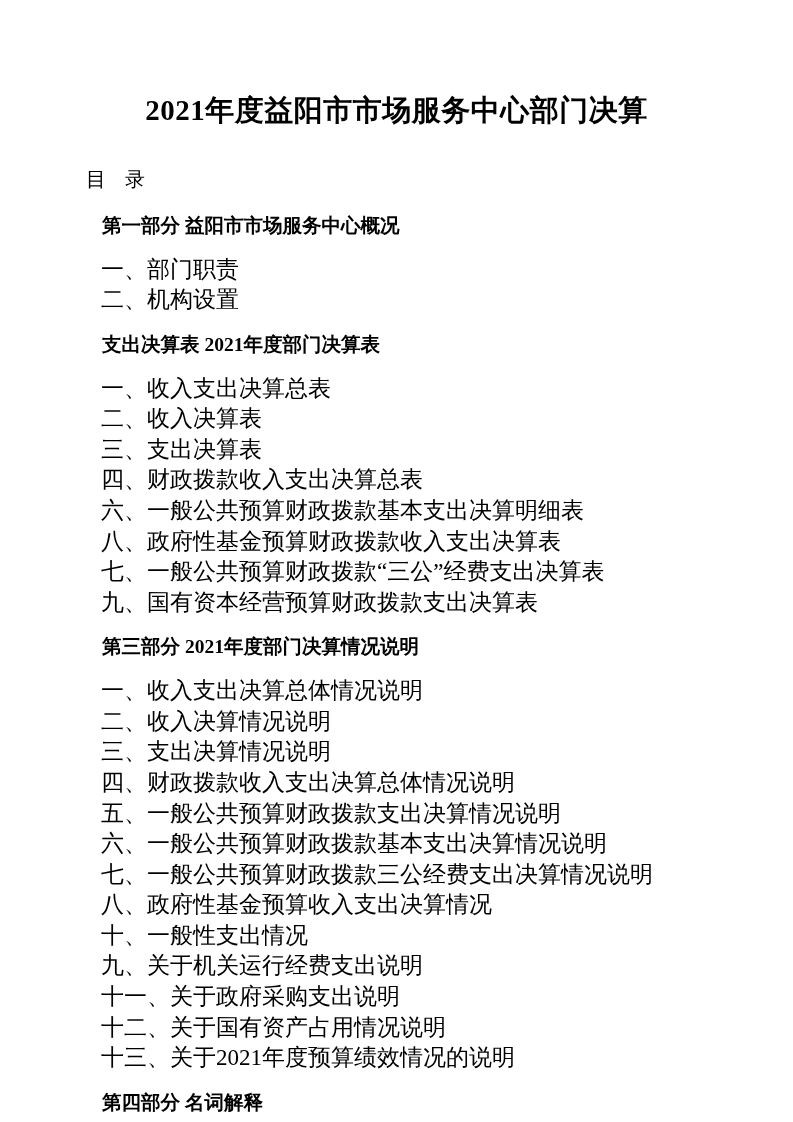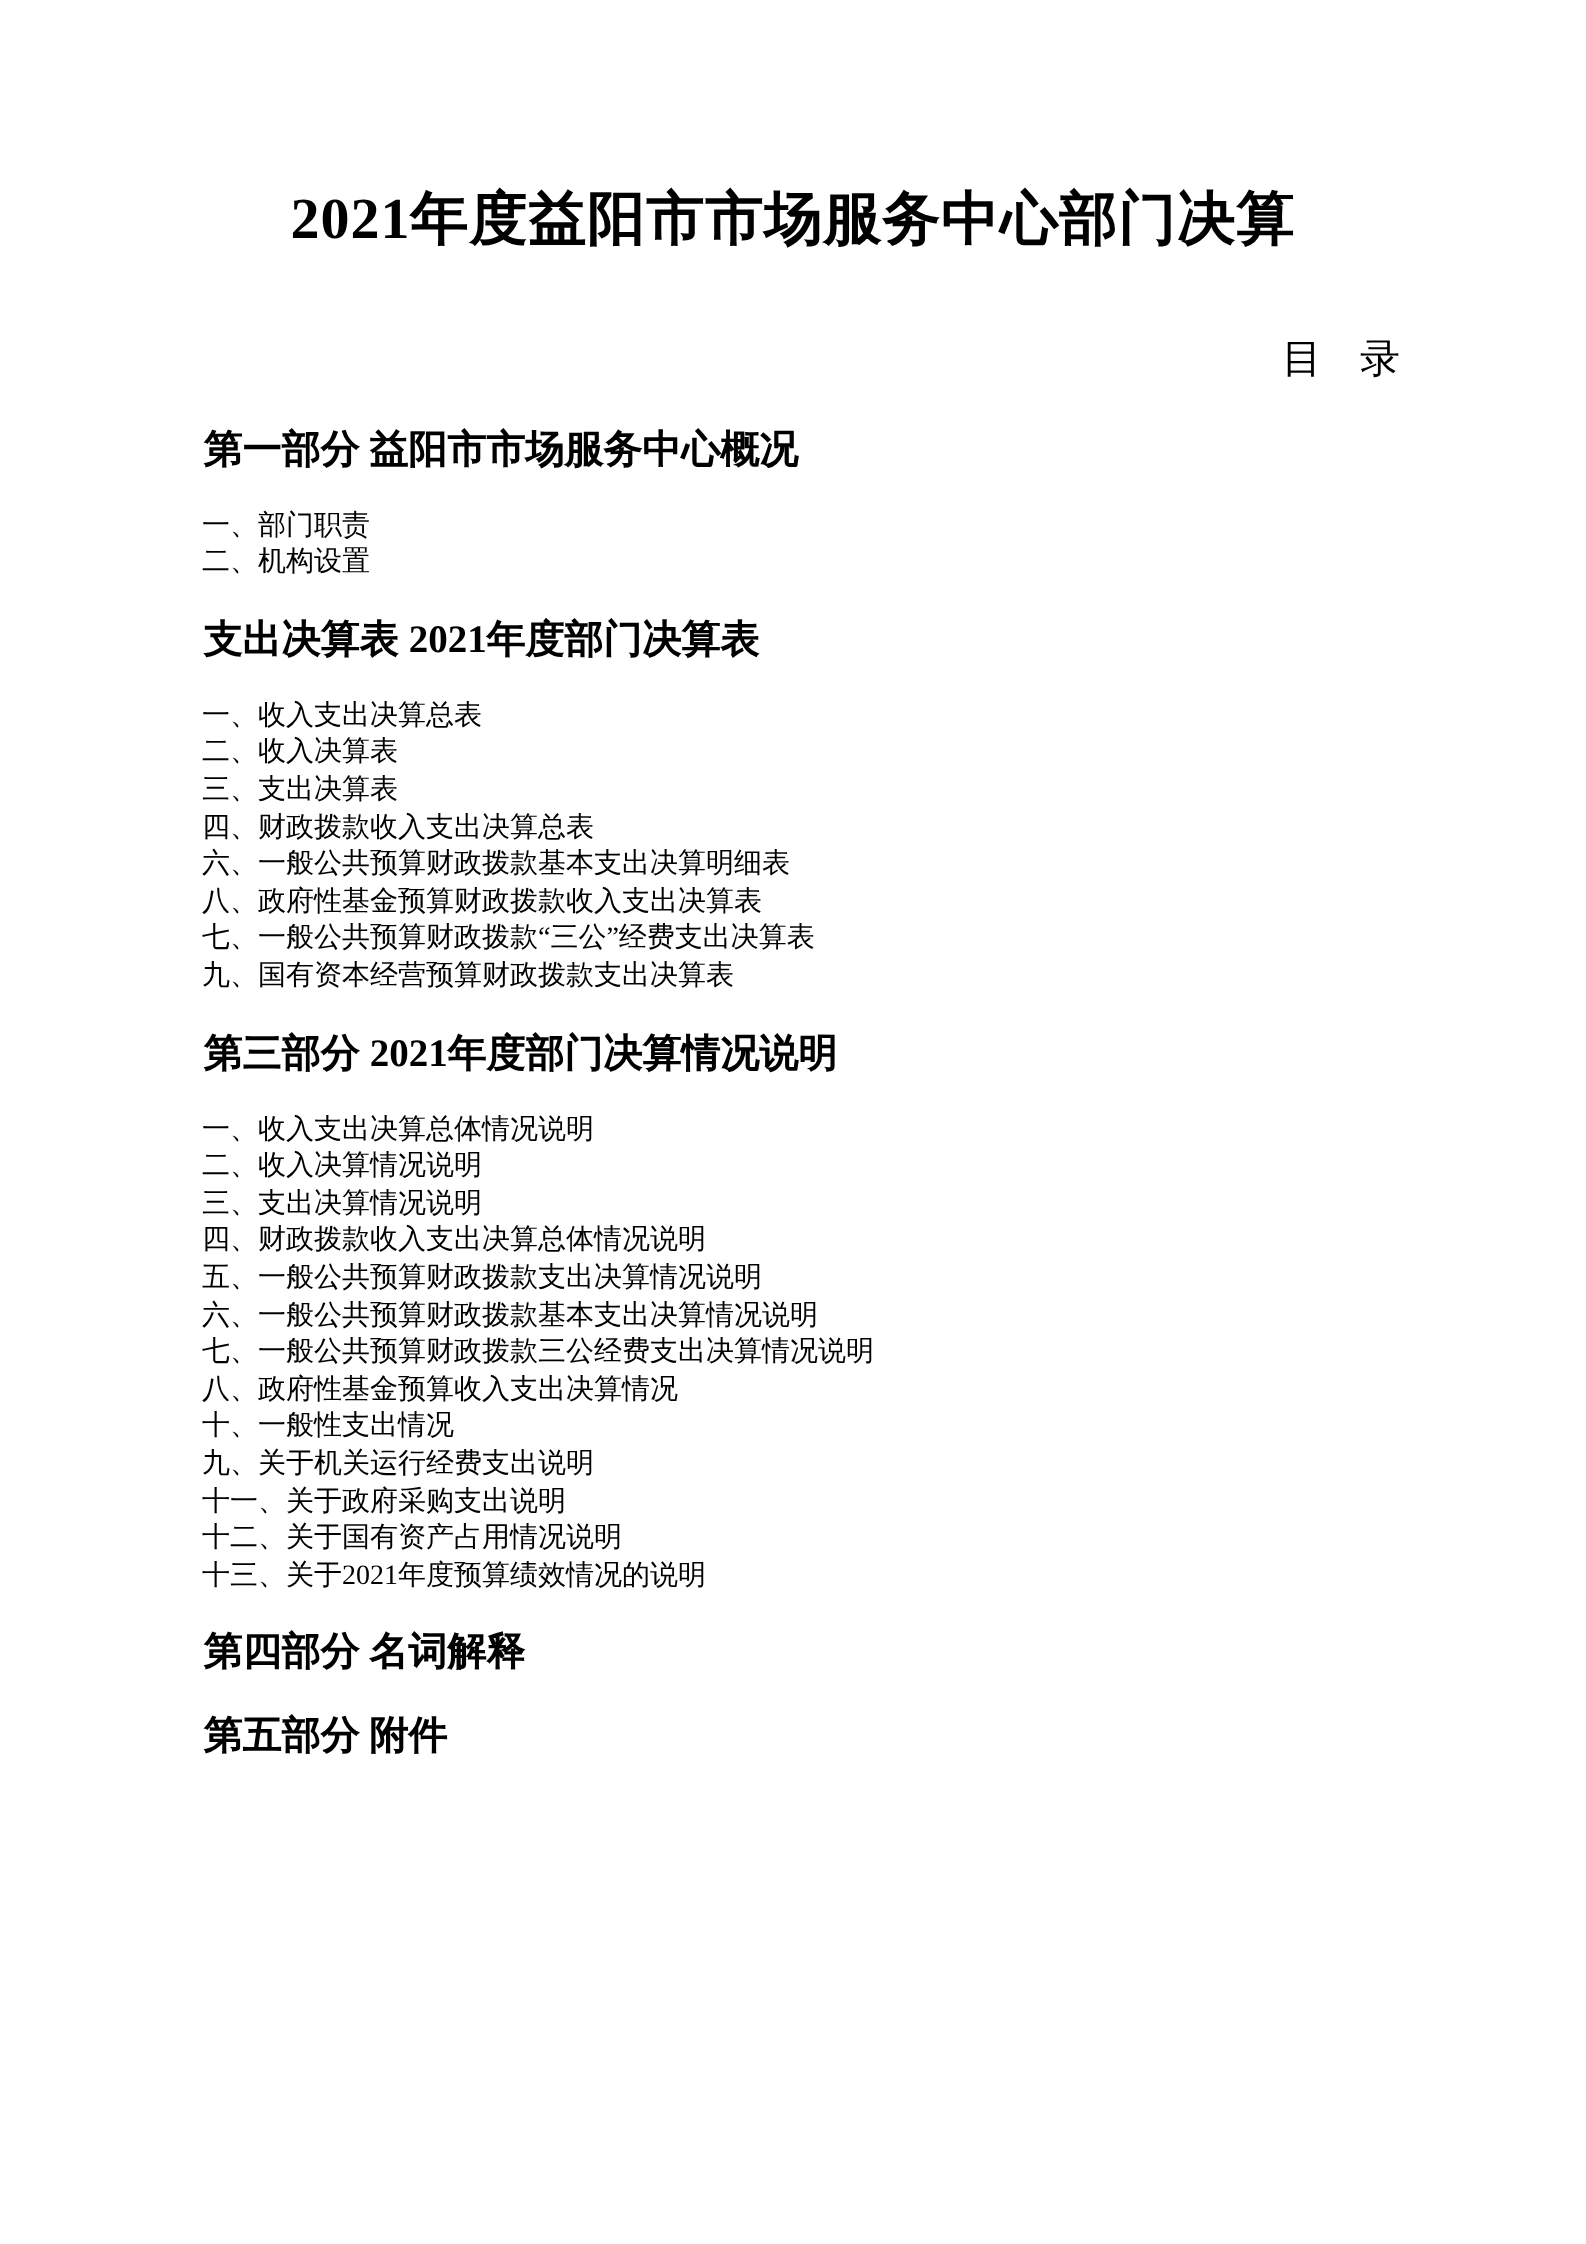--- a/index.html
+++ b/index.html
@@ -25,38 +25,38 @@
     margin-top: 92px;
     text-align: center;
     font-size: 29px;
     line-height: 1.3;
     letter-spacing: 0.5px;
     font-weight: 700;
     white-space: nowrap;
   }
   .toc-heading {
     margin-top: 36px;
-    text-align: right;
+    text-align: left;
     font-size: 20px;
     letter-spacing: 7px;
     font-weight: 400;
   }
   .toc {
     margin-top: 20px;
   }
   .toc-part {
     font-size: 19.5px;
     font-weight: bold;
     line-height: 1.33;
     margin: 16px;
     padding: 0;
     white-space: nowrap;
   }
   .toc-item {
-    font-size: 14px;
+    font-size: 23px;
     font-weight: normal;
     line-height: 1.33;
     margin: 0;
     padding-left: 15px;
     white-space: nowrap;
   }
 </style>
 </head>
 <body>
 

